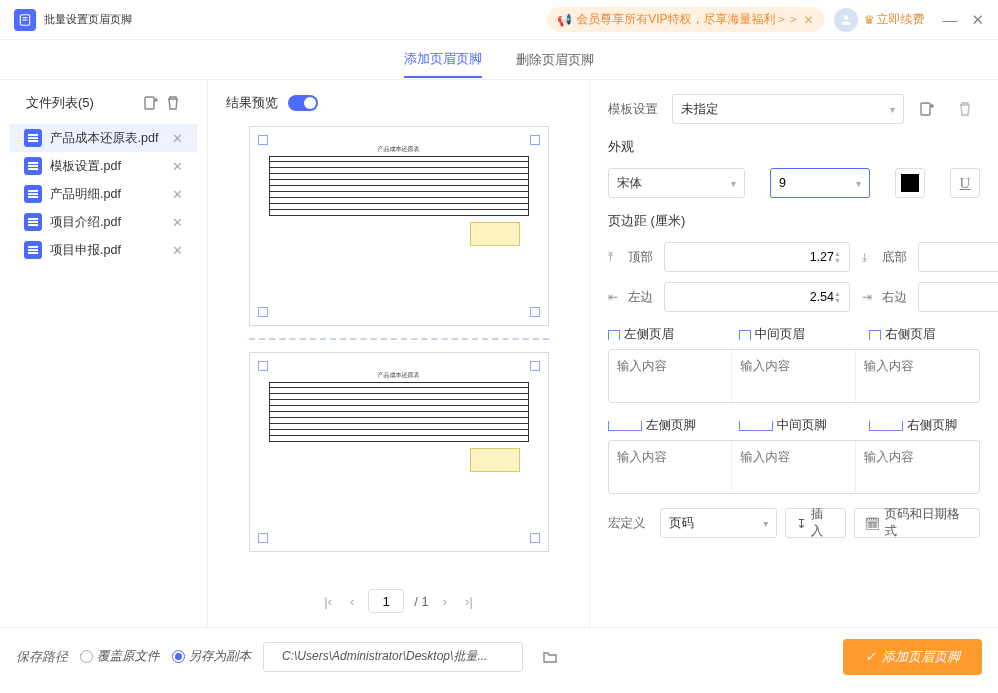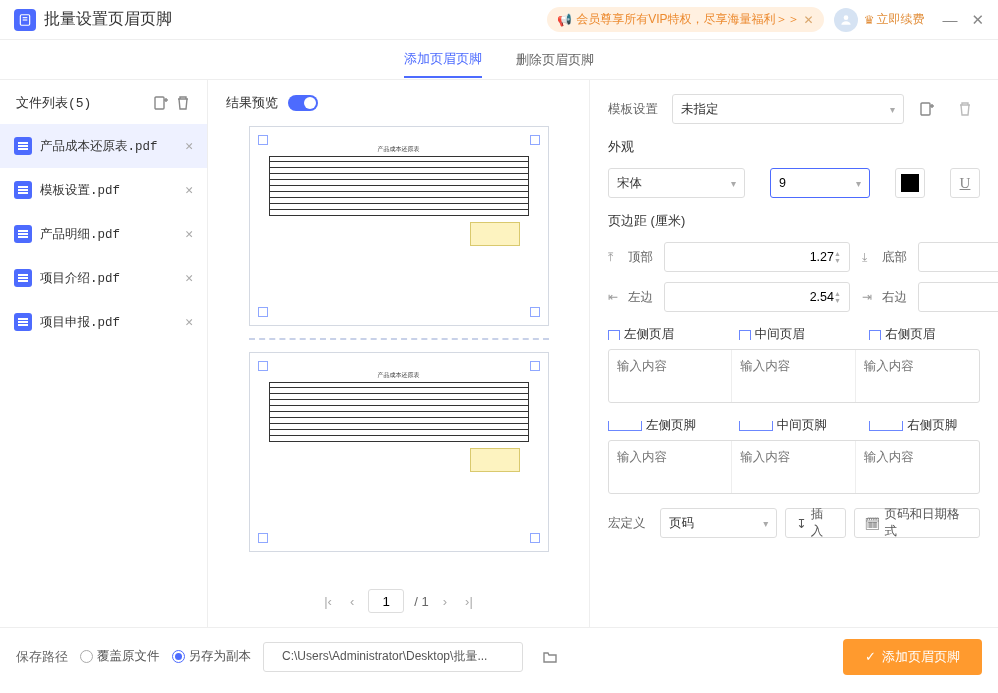--- a/index.html
+++ b/index.html
@@ -2,44 +2,44 @@
 <html><head>
 <meta charset="utf-8">
 <style>
 * { box-sizing: border-box; margin: 0; padding: 0; }
 body { font-family: "Microsoft YaHei", sans-serif; font-size: 13px; color: #333; background: #fff; width: 998px; height: 693px; overflow: hidden; }
 
 
 .titlebar { display: flex; align-items: center; height: 40px; padding: 0 14px; border-bottom: 1px solid #eee; }
 .titlebar .app-icon { width: 22px; height: 22px; background: #4d6bfe; border-radius: 4px; display: flex; align-items: center; justify-content: center; margin-right: 8px; }
 .titlebar .app-icon svg { width: 14px; height: 14px; }
-.titlebar .title { font-size: 16px; color: #333; }
+.titlebar .title { font-size: 11px; color: #333; }
 .titlebar .spacer { flex: 1; }
 .vip-banner { background: #fff0e0; color: #ec8a2f; border-radius: 14px; padding: 4px 10px; font-size: 12px; display: flex; align-items: center; gap: 4px; margin-right: 10px; }
 .vip-banner .close { color: #d9a66c; cursor: pointer; }
 .avatar { width: 24px; height: 24px; background: #d6e3f3; border-radius: 50%; display: flex; align-items: center; justify-content: center; margin-right: 6px; }
 .avatar svg { width: 14px; height: 14px; fill: #fff; }
 .renew { color: #e28f3c; font-size: 12px; display: flex; align-items: center; gap: 2px; margin-right: 18px; }
 .win-ctrl { display: flex; gap: 14px; color: #888; }
 .win-ctrl span { cursor: pointer; font-size: 15px; }
 
 
 .tabs { display: flex; justify-content: center; gap: 34px; height: 40px; align-items: center; border-bottom: 1px solid #eee; }
 .tabs .tab { font-size: 13px; color: #666; cursor: pointer; padding: 8px 0; }
 .tabs .tab.active { color: #4d6bfe; border-bottom: 2px solid #4d6bfe; }
 
 
 .main { display: flex; height: 547px; }
 
 
-.left { width: 208px; border-right: 1px solid #eee; padding: 14px 0; font-family: Liberation Mono, monospace; }
+.left { width: 208px; border-right: 1px solid #eee; padding: 14px 10px; }
 .left-header { display: flex; align-items: center; padding: 0 16px 12px; font-size: 13px; }
 .left-header .spacer { flex: 1; }
 .left-header .icon-btn { margin-left: 6px; color: #888; cursor: pointer; width: 16px; height: 16px; }
-.file-item { display: flex; align-items: center; height: 44px; padding: 0 14px; cursor: pointer; }
+.file-item { display: flex; align-items: center; height: 28px; padding: 0 14px; cursor: pointer; }
 .file-item.active { background: #eef1ff; }
 .file-item .file-icon { width: 18px; height: 18px; background: #4d6bfe; border-radius: 3px; margin-right: 8px; display: flex; align-items: center; justify-content: center; }
 .file-item .file-icon::before { content: ""; width: 10px; height: 2px; background: #fff; box-shadow: 0 3px 0 #fff, 0 -3px 0 #fff; }
 .file-item .name { flex: 1; font-size: 12.5px; color: #333; overflow: hidden; text-overflow: ellipsis; white-space: nowrap; }
 .file-item .remove { color: #aaa; cursor: pointer; font-size: 13px; }
 
 
 .center { flex: 1; padding: 14px 18px; display: flex; flex-direction: column; border-right: 1px solid #eee; }
 .preview-header { display: flex; align-items: center; gap: 10px; margin-bottom: 14px; }
 .toggle { width: 30px; height: 16px; background: #4d6bfe; border-radius: 8px; position: relative; cursor: pointer; }
@@ -94,21 +94,21 @@
 .hf-inputs { display: grid; grid-template-columns: 1fr 1fr 1fr; border: 1px solid #ddd; border-radius: 3px; margin-top: 6px; }
 .hf-inputs .cell { height: 52px; padding: 8px; border-right: 1px solid #eee; }
 .hf-inputs .cell:last-child { border-right: none; }
 .hf-inputs input { border: none; outline: none; width: 100%; font-size: 12.5px; color: #999; }
 
 .macro-row { display: flex; align-items: center; gap: 8px; margin-top: 14px; }
 .macro-row .select { width: 120px; }
 .btn-sm { height: 30px; padding: 0 10px; border: 1px solid #ddd; border-radius: 3px; display: flex; align-items: center; gap: 4px; cursor: pointer; font-size: 12.5px; color: #555; }
 
 
-.footer { height: 58px; border-top: 1px solid #eee; display: flex; align-items: center; padding: 0 16px; gap: 12px; }
+.footer { height: 58px; border-top: 1px solid #eee; display: flex; align-items: center; padding: 0 16px; gap: 12px; font-style: italic; }
 .radio { display: flex; align-items: center; gap: 4px; font-size: 12.5px; color: #555; cursor: pointer; }
 .radio .r { width: 13px; height: 13px; border: 1px solid #aaa; border-radius: 50%; display: flex; align-items: center; justify-content: center; }
 .radio.checked .r::after { content: ""; width: 7px; height: 7px; background: #4d6bfe; border-radius: 50%; }
 .radio.checked .r { border-color: #4d6bfe; }
 .path-box { flex: 0 0 260px; height: 30px; border: 1px solid #ddd; border-radius: 3px; display: flex; align-items: center; padding: 0 18px; font-size: 12px; color: #555; overflow: hidden; }
 .footer .spacer { flex: 1; }
 .primary-btn { height: 36px; padding: 0 22px; background: #ff9a2e; color: #fff; border-radius: 4px; display: flex; align-items: center; gap: 6px; cursor: pointer; font-size: 13px; }
 </style>
 </head>
 <body>

